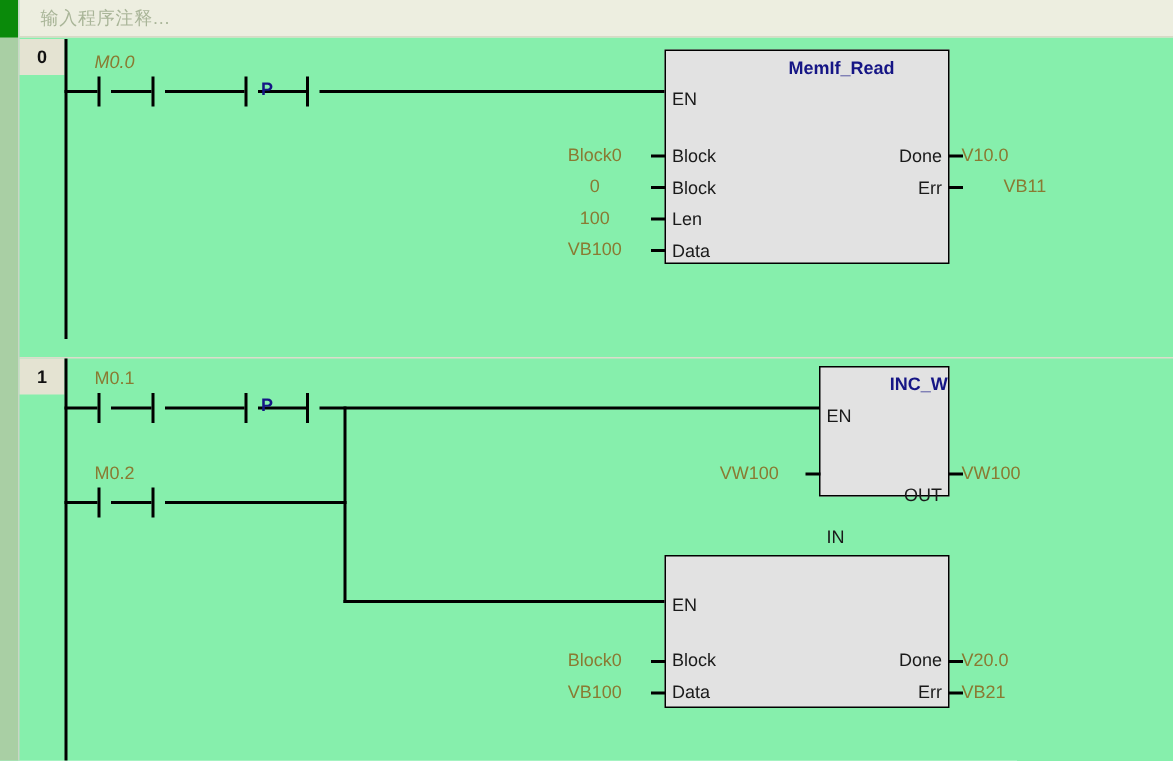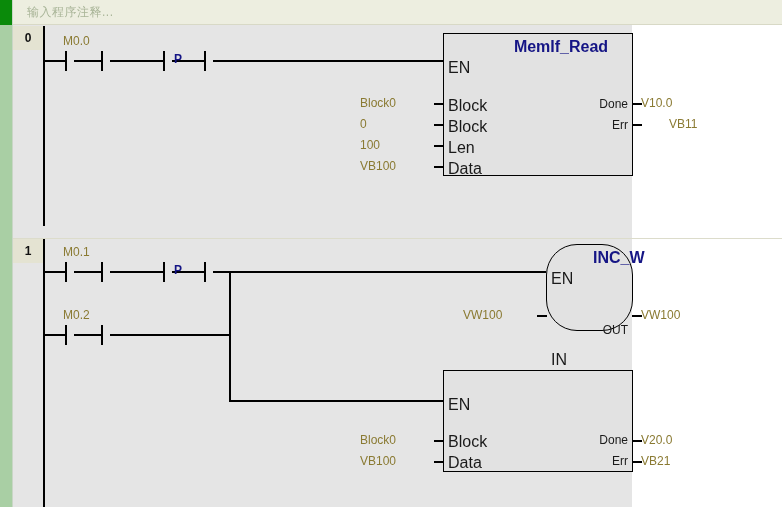--- a/index.html
+++ b/index.html
@@ -1,21 +1,21 @@
 <!DOCTYPE html>
 <html><head>
 <meta charset="utf-8">
 <style>
   html,body{margin:0;padding:0;}
   body{
     width:782px;height:507px;overflow:hidden;background:#ffffff;
     font-family:"Liberation Sans","DejaVu Sans",sans-serif;
     -webkit-font-smoothing:antialiased;
   }
-  #app{position:relative;width:632px;height:507px;background:#e5e5e5;}
+  #app{position:relative;width:782px;height:507px;background:#86efac;}
 
   
   .rail-strip{position:absolute;left:0;top:0;width:12px;height:507px;background:#a9cfa4;}
   .rail-strip-top{position:absolute;left:0;top:0;width:12px;height:25px;background:#0a8a0a;}
   .rail-strip-edge{position:absolute;left:12px;top:0;width:1px;height:507px;background:#c9d6c6;}
 
   
   .comment-bar{
     position:absolute;left:13px;top:0;width:769px;height:25px;
     background:#edeee0;border-bottom:1px solid #d8d9c6;box-sizing:border-box;
@@ -48,30 +48,30 @@
   .p-letter{
     position:absolute;font-size:12px;font-weight:bold;color:#151585;
   }
 
   
   .fb{
     position:absolute;background:#e2e2e2;border:1px solid #000;box-sizing:border-box;
   }
   .fb-title{
     position:absolute;left:0;right:0;top:4px;text-align:center;
-    font-size:16px;font-weight:bold;color:#151585;white-space:nowrap;margin-left:46px;
+    font-size:12px;font-weight:bold;color:#151585;white-space:nowrap;margin-left:46px;
   }
   .pin-in{
-    position:absolute;font-size:16px;color:#1a1a1a;white-space:nowrap;
+    position:absolute;font-size:12px;color:#1a1a1a;white-space:nowrap;
   }
   .pin-out{
     position:absolute;font-size:12px;color:#1a1a1a;white-space:nowrap;text-align:right;
   }
   .pin-val-l{
-    position:absolute;font-size:12px;color:#8a7a32;white-space:nowrap;text-align:left;
+    position:absolute;font-size:12px;color:#8a7a32;white-space:nowrap;text-align:center;
   }
   .pin-val-r{
     position:absolute;font-size:12px;color:#8a7a32;white-space:nowrap;
   }
   .stub{position:absolute;height:2px;background:#000;}
 </style>
 </head>
 <body>
 
 <div id="app">
@@ -89,21 +89,21 @@
   <div class="power-rail" style="left:43px;top:26px;height:200px;"></div>
 
   <div class="wire-h" style="left:43px;top:60px;width:22px;"></div>
   <div class="wire-h" style="left:74px;top:60px;width:27px;"></div>
   <div class="wire-h" style="left:110px;top:60px;width:53px;"></div>
   <div class="wire-h" style="left:172px;top:60px;width:32px;"></div>
   <div class="wire-h" style="left:213px;top:60px;width:231px;"></div>
 
   <div class="contact" style="left:65px;top:51px;"></div>
   <div class="contact" style="left:101px;top:51px;"></div>
-  <div class="label-tag" style="left:63px;top:34px;">M0.0</div>
+  <div class="label-tag" style="left:63px;top:34px;font-style:italic;">M0.0</div>
 
   <div class="contact" style="left:163px;top:51px;"></div>
   <div class="contact" style="left:204px;top:51px;"></div>
 
   <div class="p-letter" style="left:174px;top:52px;">P</div>
 
   <div class="fb" style="left:443px;top:33px;width:190px;height:143px;">
     <div class="fb-title">MemIf_Read</div>
     <div class="pin-in" style="left:4px;top:25px;">EN</div>
 
@@ -159,21 +159,21 @@
   <div class="wire-h" style="left:74px;top:334px;width:27px;"></div>
   <div class="wire-h" style="left:110px;top:334px;width:121px;"></div>
 
   <div class="contact" style="left:65px;top:325px;"></div>
   <div class="contact" style="left:101px;top:325px;"></div>
   <div class="label-tag" style="left:63px;top:308px;">M0.2</div>
 
   <div class="wire-v" style="left:229px;top:271px;height:131px;"></div>
   <div class="wire-h" style="left:229px;top:400px;width:215px;"></div>
 
-  <div class="fb" style="left:546px;top:244px;width:87px;height:87px;border-radius:31px;">
+  <div class="fb" style="left:546px;top:244px;width:87px;height:87px;">
     <div class="fb-title">INC_W</div>
     <div class="pin-in" style="left:4px;top:25px;">EN</div>
     <div class="pin-in" style="left:4px;top:62px;margin-top:44px;">IN</div>
     <div class="pin-out" style="right:4px;top:78px;">OUT</div>
   </div>
 
   <div class="pin-val-l" style="left:463px;top:308px;width:73px;">VW100</div>
   <div class="stub" style="left:537px;top:315px;width:10px;"></div>
 
   <div class="stub" style="left:632px;top:315px;width:10px;"></div>

